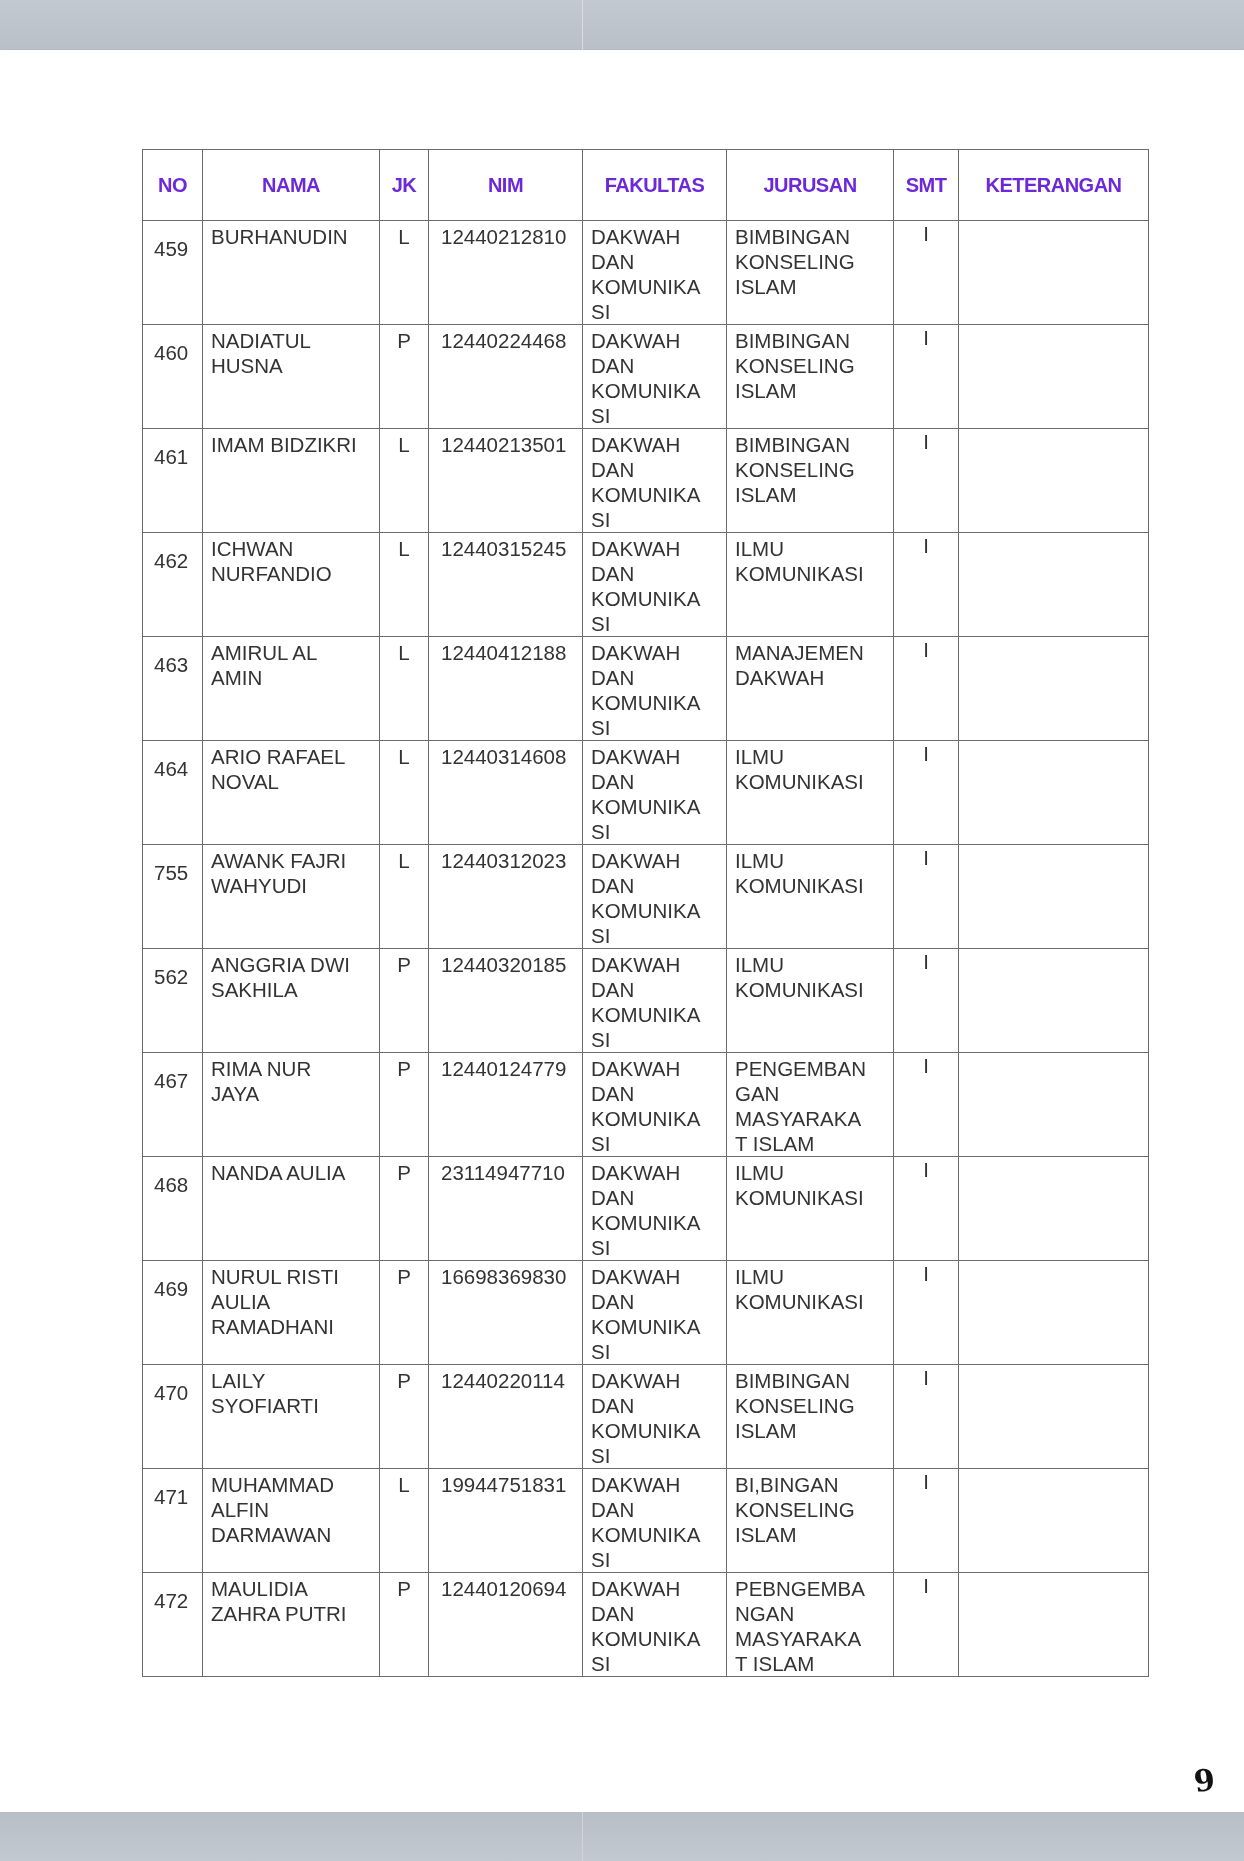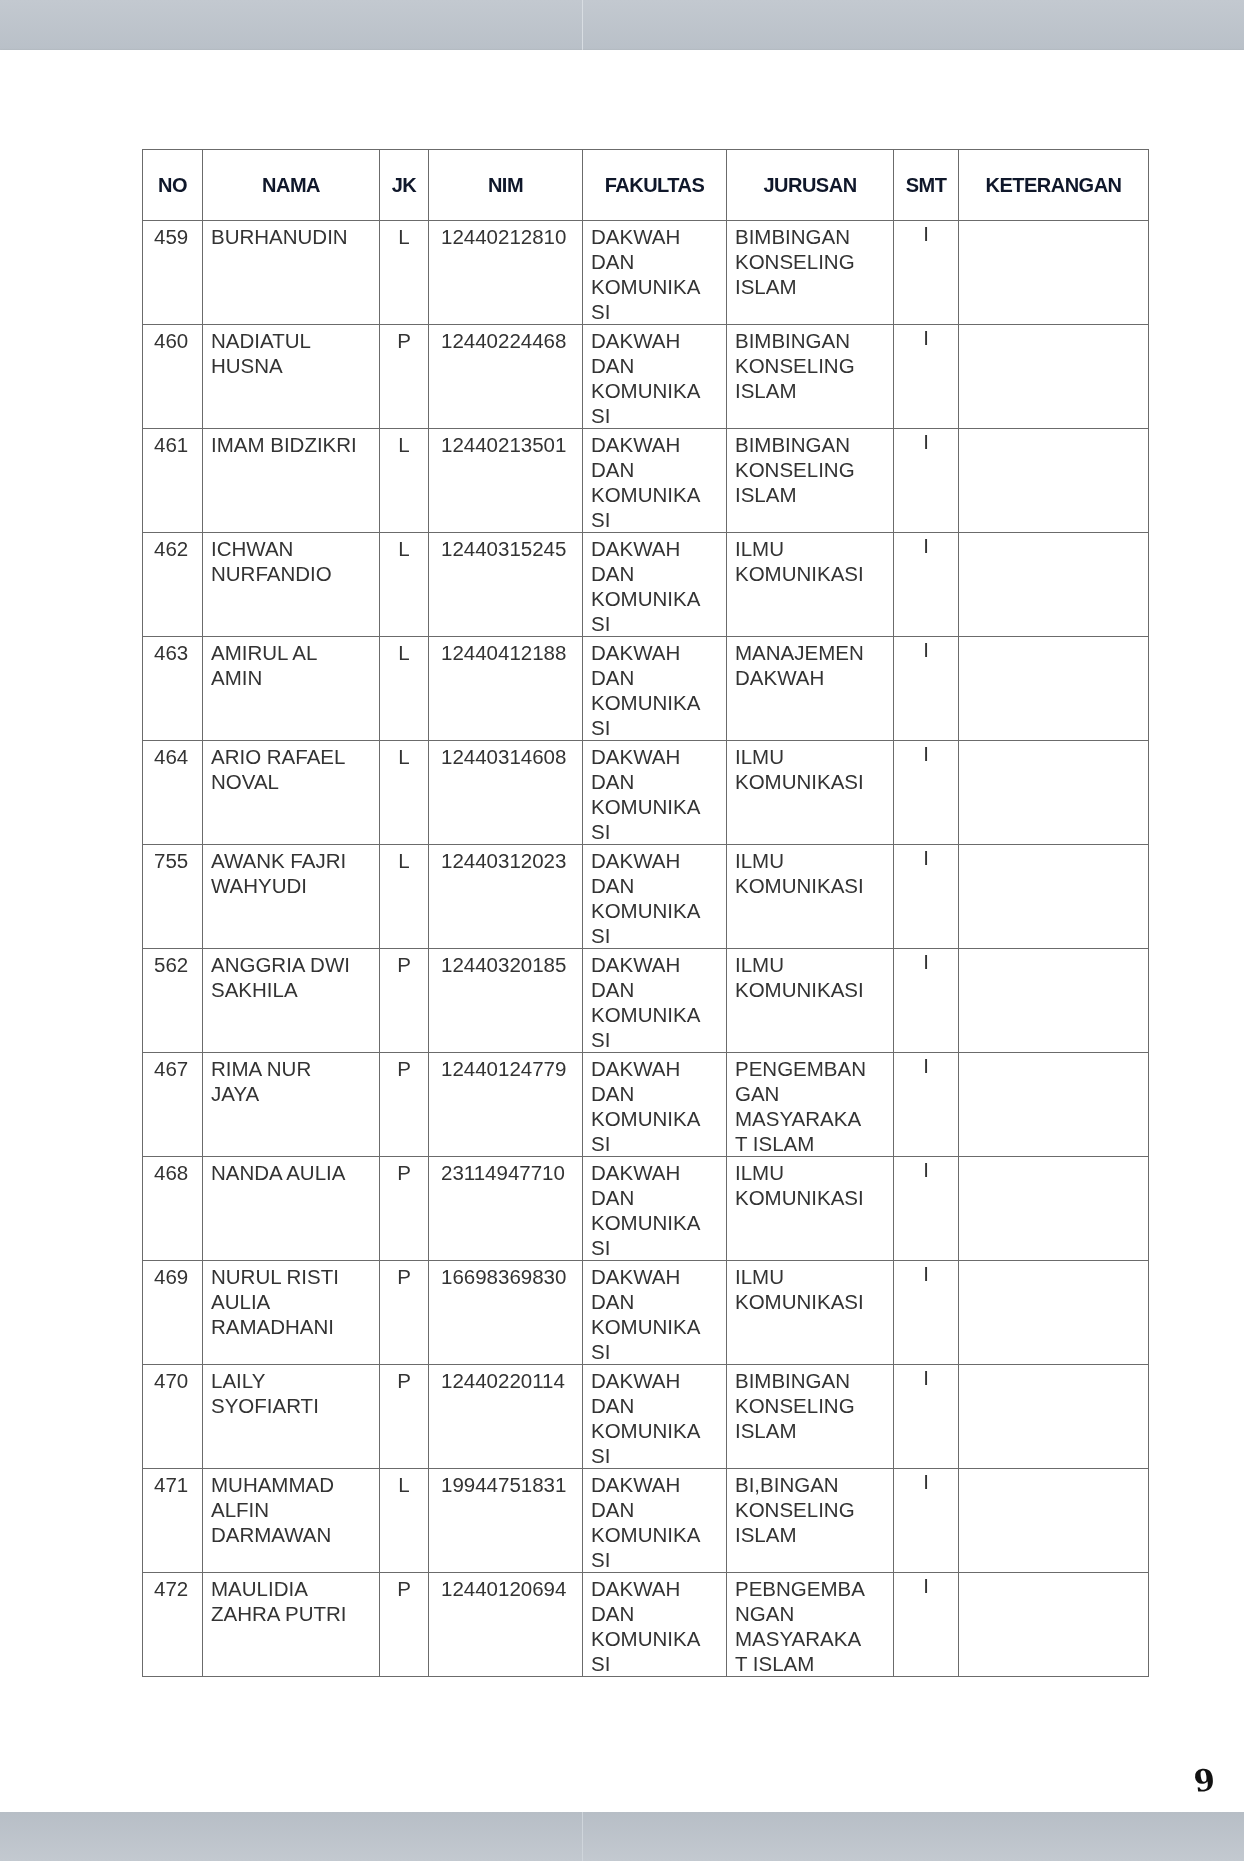--- a/index.html
+++ b/index.html
@@ -4,24 +4,24 @@
 <style>
   html, body { margin:0; padding:0; }
   body { width:1244px; height:1861px; background:#bcc3cb; position:relative; overflow:hidden; font-family:"Liberation Sans", sans-serif; }
   .top-band { position:absolute; left:0; top:0; width:1244px; height:50px; background:linear-gradient(#c3c9d0,#b9c0c8); }
   .fold { position:absolute; left:582px; top:0; width:1px; height:50px; background:#d8dde2; }
   .fold2 { position:absolute; left:582px; top:1812px; width:1px; height:49px; background:#cfd5db; }
   .page { position:absolute; left:0; top:50px; width:1244px; height:1762px; background:#ffffff; box-shadow:0 2px 3px #6a6a6a; }
   .bottom-band { position:absolute; left:0; top:1812px; width:1244px; height:49px; background:linear-gradient(#b7bec6,#c3c9d0); }
   table.doc { position:absolute; left:142px; top:149px; border-collapse:collapse; table-layout:fixed; width:1006px; color:#333; }
   table.doc th, table.doc td { border:1.5px solid #6b6b6b; padding:0; vertical-align:top; }
-  table.doc th { font-family:"Liberation Sans Narrow","Liberation Sans", sans-serif; font-weight:bold; font-size:20px; height:70px; vertical-align:middle; text-align:center; letter-spacing:-0.5px; color:#0f172a; }
+  table.doc th { font-family:"Liberation Sans Narrow","Liberation Sans", sans-serif; font-weight:bold; font-size:20px; height:70px; vertical-align:middle; text-align:center; letter-spacing:-0.5px; color:#6d28d9; }
   table.doc td { font-size:20.5px; line-height:25px; height:99px; }
   td .c { padding:3px 7px 0 8px; }
-  td.no .c { padding-left:11px; }
+  td.no .c { padding-left:11px;margin-top:12px; }
   td.jk .c { text-align:center; padding-left:0; padding-right:0; }
   td.nim .c { padding-left:12px; }
   td.smt { vertical-align:bottom; text-align:center; }
   td.smt .c { padding:0 0 1px 0; }
   .pagenum { position:absolute; left:1194px; top:1763px; font-family:"DejaVu Serif", serif; font-size:30px; font-weight:bold; color:#111; transform:rotate(-8deg); }
 </style>
 </head>
 <body>
 
 <div class="top-band"></div>

